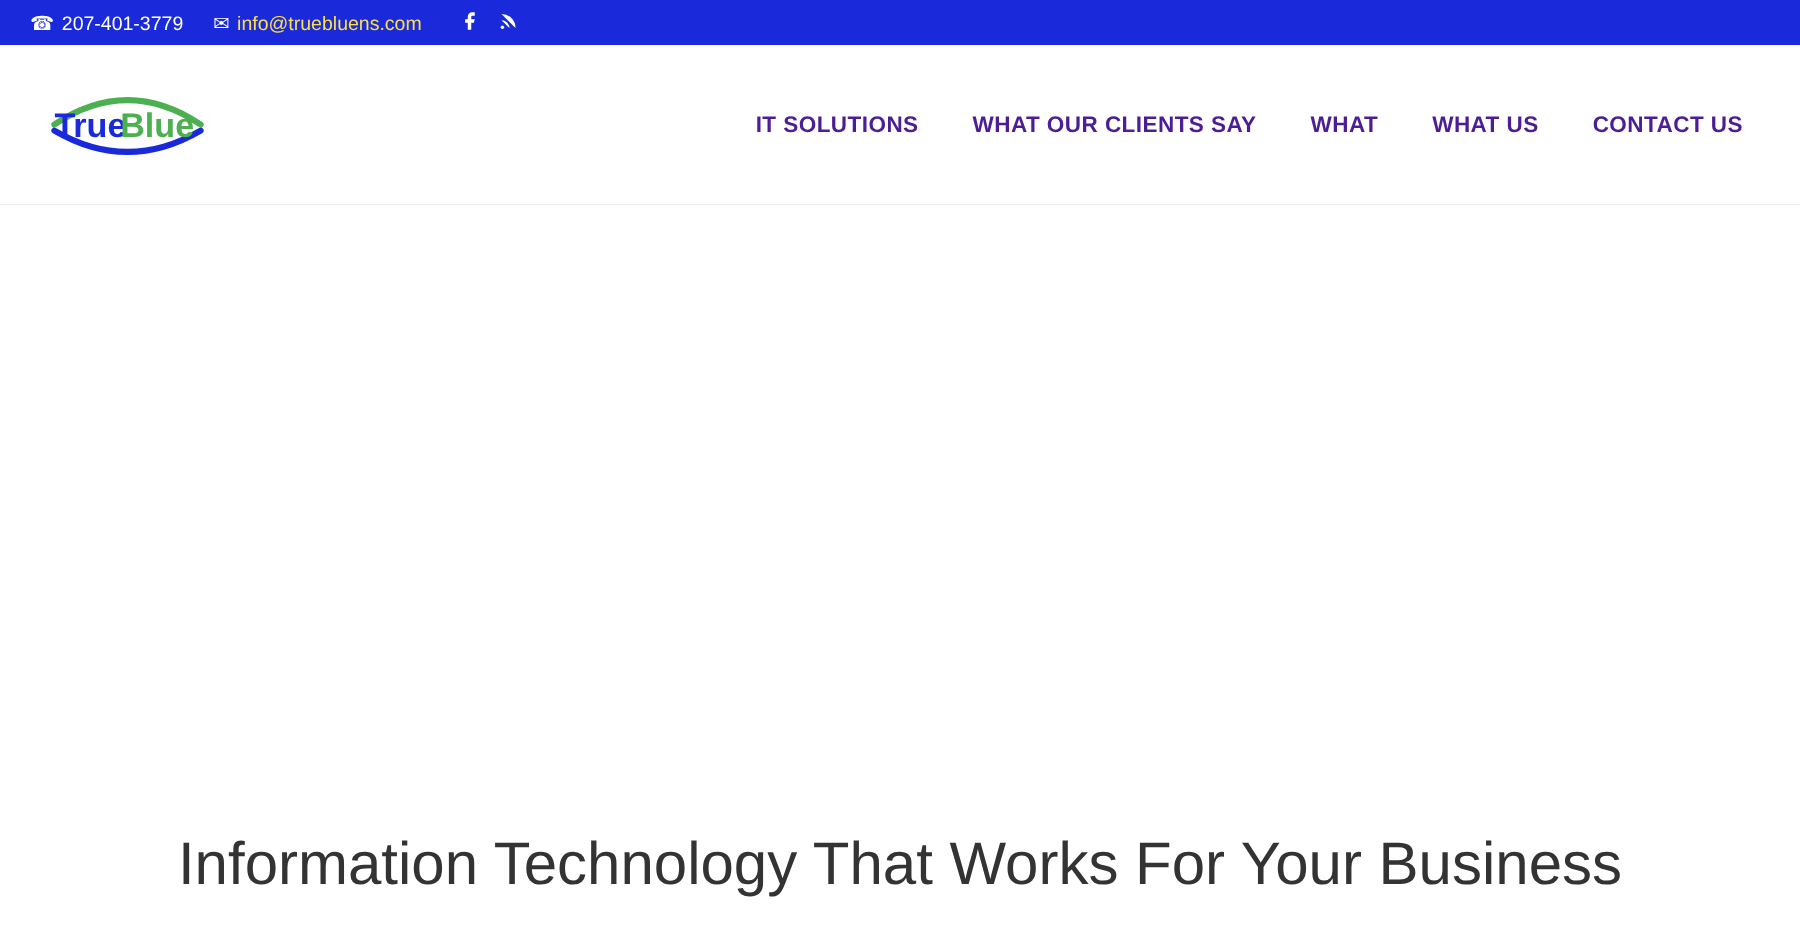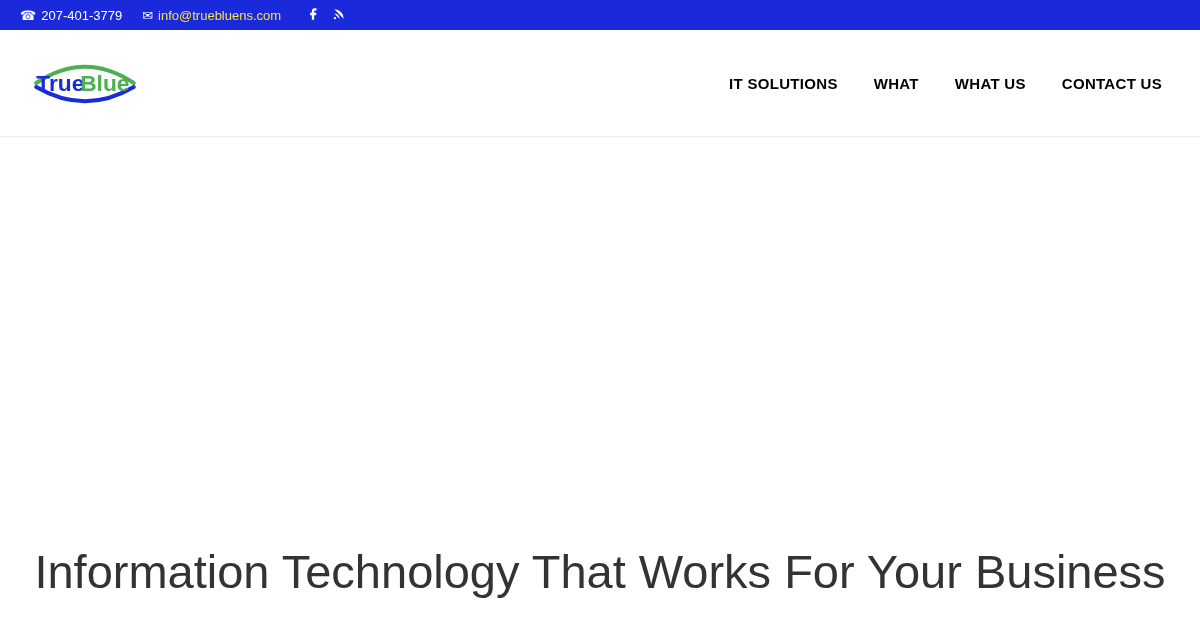--- a/index.html
+++ b/index.html
@@ -80,42 +80,42 @@
 
     .nav {
       display: flex;
       align-items: center;
       gap: 0;
     }
 
     .nav-item {
       font-size: 15px;
       font-weight: 600;
-      color: #000000;
+      color: #4c1d95;
       text-decoration: none;
       padding: 0 18px;
       cursor: pointer;
       white-space: nowrap;
       letter-spacing: 0.3px;
     }
 
     
     .main-content {
       background: #fff;
       width: 100%;
       height: 492px;
       display: flex;
       flex-direction: column;
       align-items: center;
       justify-content: flex-end;
       padding-bottom: 30px;
     }
 
     .hero-text {
-      font-size: 47px;
+      font-size: 40px;
       font-weight: 300;
       color: #333;
       text-align: center;
     }
   </style>
 </head>
 <body>
 
 <div class="top-bar">
   <span class="phone">
@@ -151,20 +151,21 @@
       <path d="M20 50 Q80 85 140 50" stroke="#1a2adb" stroke-width="5" fill="none" stroke-linecap="round"></path>
 
       <text x="20" y="55" font-family="Arial, sans-serif" font-size="28" font-weight="bold" fill="#1a2adb">True</text>
 
       <text x="74" y="55" font-family="Arial, sans-serif" font-size="28" font-weight="bold" fill="#4caf50">Blue</text>
     </svg>
   </div>
 
   <nav class="nav">
     <a class="nav-item">IT SOLUTIONS</a>
+    <a class="nav-item">WHAT OUR CLIENTS SAY</a>
     <a class="nav-item">WHAT</a>
     <a class="nav-item">WHAT US</a>
     <a class="nav-item">CONTACT US</a>
   </nav>
 </div>
 
 <div class="main-content">
   <h1 class="hero-text">Information Technology That Works For Your Business</h1>
 </div>
 

